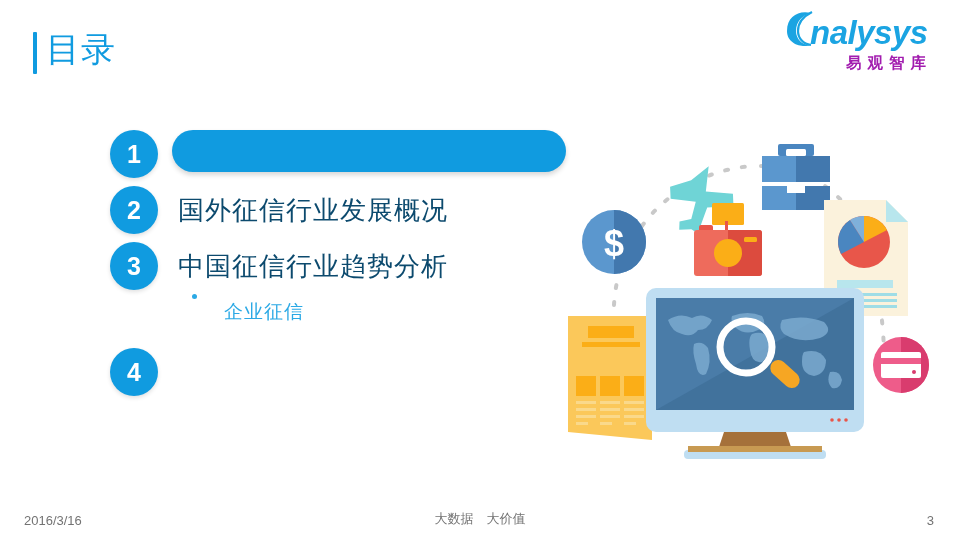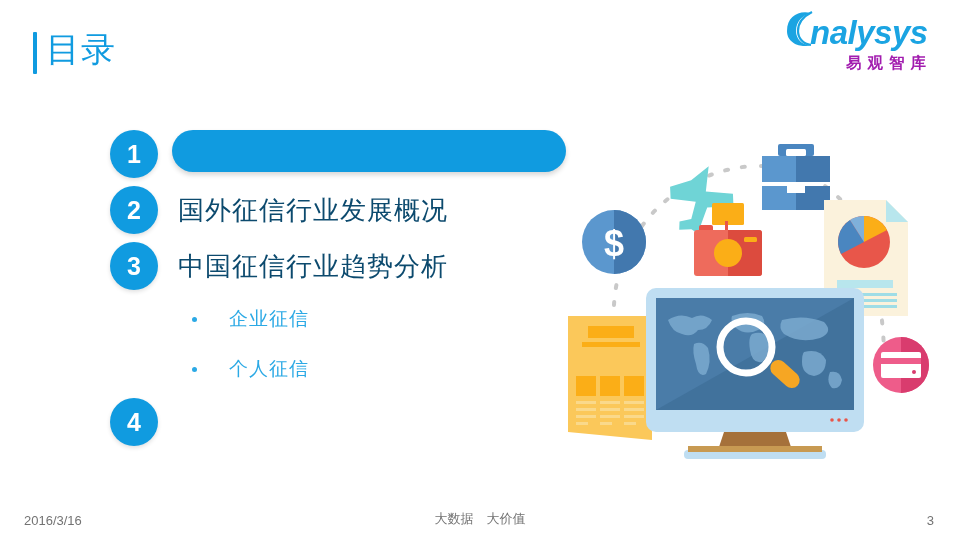--- a/index.html
+++ b/index.html
@@ -110,23 +110,23 @@
   .toc-row.active .row-label {
     position: relative;
     z-index: 2;
     color: #ffffff;
     margin-left: 83px;
   }
 
   
   .sub-row {
     display: flex;
-    align-items: center;
     height: 50px;
     padding-left: 82px;
+    flex-direction: column;
   }
   .sub-dot {
     width: 5px;
     height: 5px;
     border-radius: 50%;
     background: #2BA9E5;
     flex: 0 0 auto;
   }
   .sub-label {
     font-size: 19px;
@@ -192,24 +192,20 @@
     <div class="toc-row">
       <div class="num-circle">3</div>
       <div class="row-label">中国征信行业趋势分析</div>
     </div>
 
     <div class="sub-row">
       <div class="sub-dot"></div>
       <div class="sub-label">企业征信</div>
     </div>
 
-    <div class="sub-row">
-      <div class="sub-dot"></div>
-      <div class="sub-label">个人征信</div>
-    </div>
 
     <div class="toc-row">
       <div class="num-circle">4</div>
     </div>
 
   </div>
 
   <div class="illus">
     <svg width="400" height="360" viewBox="0 0 400 360">
 

